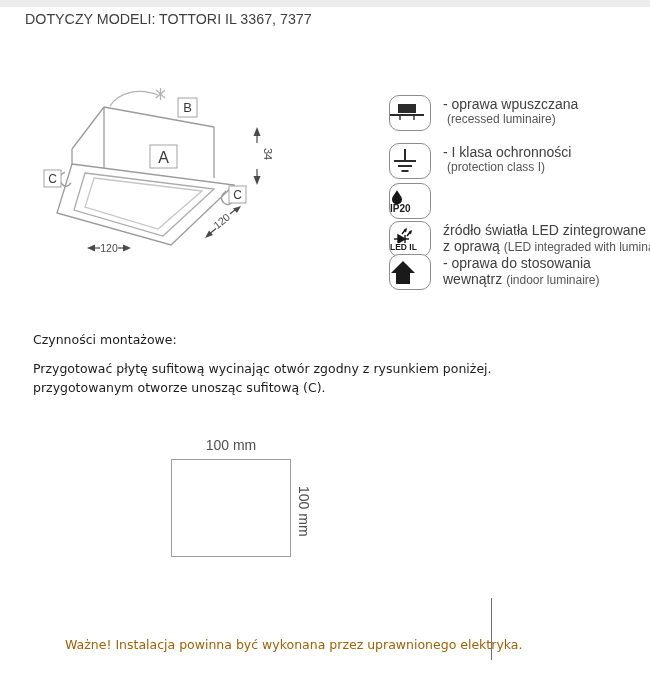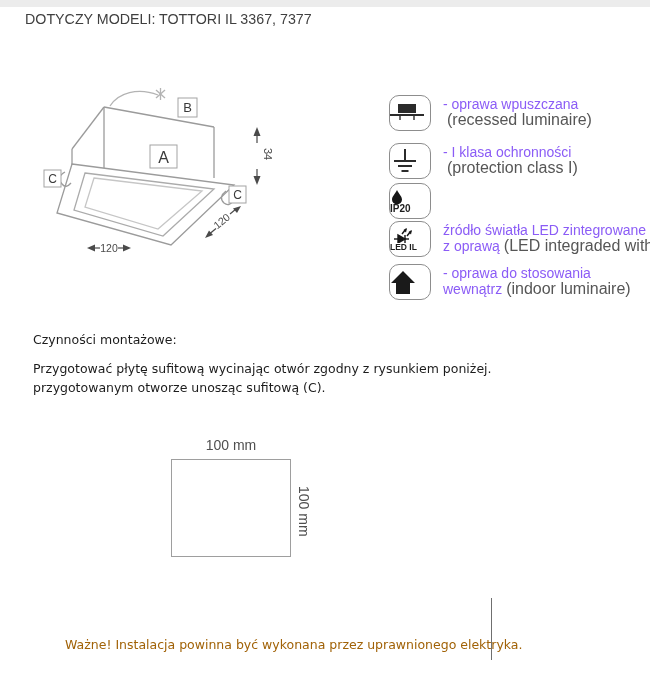--- a/index.html
+++ b/index.html
@@ -17,23 +17,23 @@
   
   .feature{position:absolute;left:389px;display:flex;align-items:flex-start;}
   .fi{
     width:42px;height:36px;border:1.6px solid #8d8d8d;border-radius:10px;
     display:flex;flex-direction:column;align-items:flex-start;justify-content:center;
     box-sizing:border-box;background:#fff;flex:none;
   }
   .fi svg{display:block;}
   .fi .ilabel{font-size:8.5px;font-weight:bold;color:#1d1d1d;line-height:8px;letter-spacing:0;}
   .ft{margin-left:12px;padding-top:1px;}
-  .ft .big{font-size:14px;color:#8b5cf6;line-height:16px;white-space:nowrap;}
+  .ft .big{font-size:14px;color:#404040;line-height:16px;white-space:nowrap;}
   .ft .l2{display:flex;align-items:baseline;gap:4px;line-height:15px;}
-  .ft .small{font-size:16px;color:#565656;white-space:nowrap;}
+  .ft .small{font-size:12px;color:#565656;white-space:nowrap;}
 
   
   .inst-heading{position:absolute;left:33px;top:332px;font-family:"DejaVu Sans",sans-serif;font-size:12.5px;color:#1c1c1c;}
   .inst-body{position:absolute;left:33px;top:359px;font-family:"DejaVu Sans",sans-serif;font-size:12.5px;color:#1c1c1c;line-height:19px;white-space:nowrap;}
 
   
   .cut-square{position:absolute;left:171px;top:459px;width:120px;height:98px;border:1px solid #9e9e9e;background:#fff;box-sizing:border-box;}
   .cut-top-label{position:absolute;left:171px;top:437px;width:120px;text-align:center;font-size:14px;color:#4f4f4f;}
   .cut-side-label{
     position:absolute;left:312px;top:486px;font-size:14px;color:#4f4f4f;
@@ -181,21 +181,21 @@
   </div>
   <div class="ft">
     <div class="big">źródło światła LED zintegrowane</div>
     <div class="l2">
       <span class="big">z oprawą</span>
       <span class="small">(LED integraded with luminaire)</span>
     </div>
   </div>
 </div>
 
-<div class="feature" style="top:264px">
+<div class="feature" style="top:254px">
   <div class="fi">
     <svg width="26" height="25" viewBox="0 0 26 25">
       <polygon points="13,1 25,13 20,13 20,24 6,24 6,13 1,13" fill="#1a1a1a"></polygon>
     </svg>
   </div>
   <div class="ft">
     <div class="big">- oprawa do stosowania</div>
     <div class="l2">
       <span class="big">wewnątrz</span>
       <span class="small">(indoor luminaire)</span>

